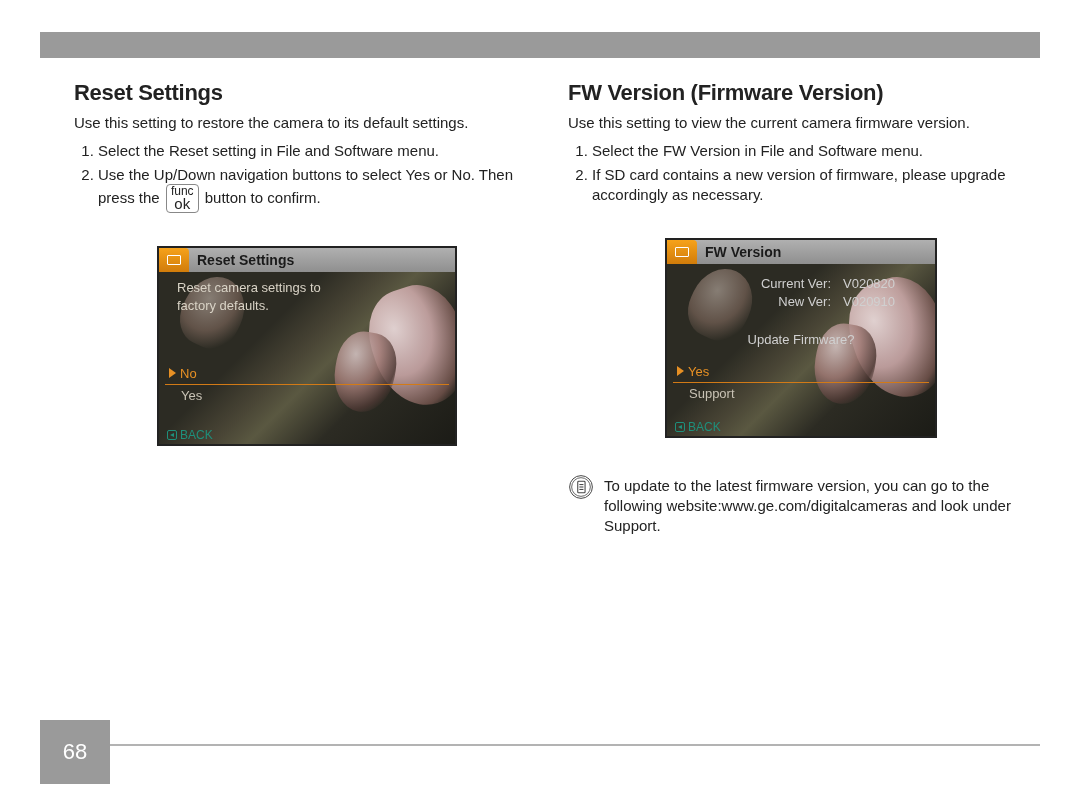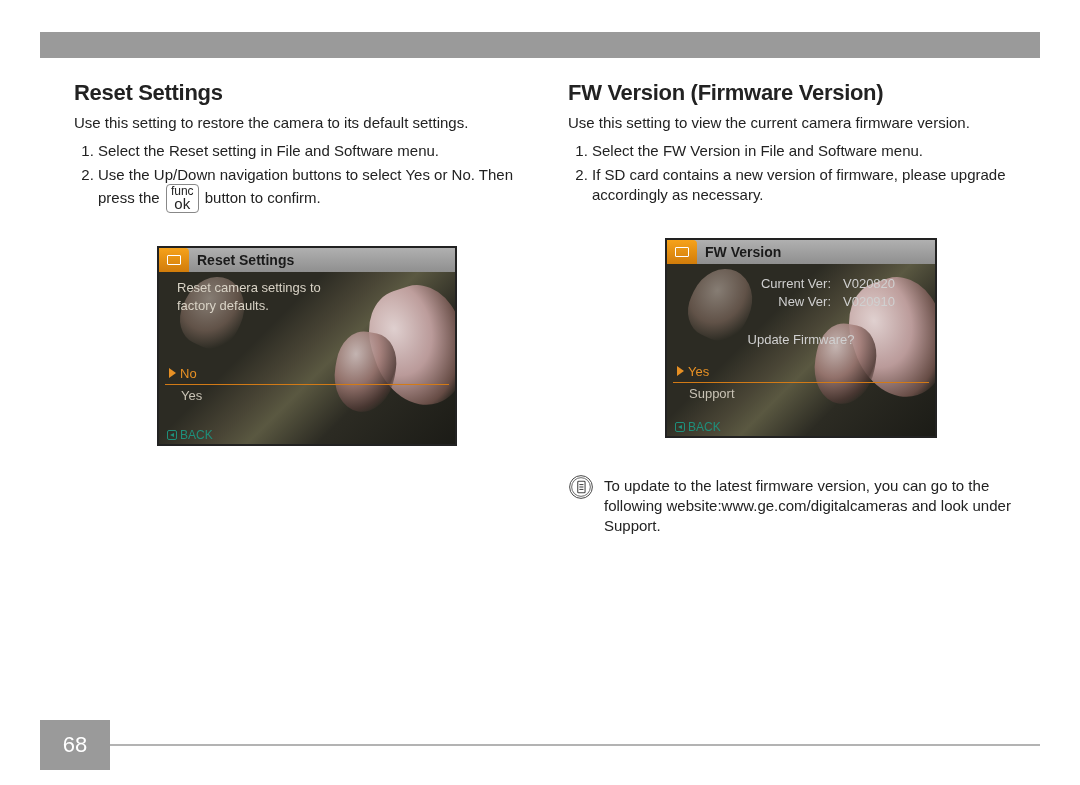--- a/index.html
+++ b/index.html
@@ -37,21 +37,21 @@
     .ver-row { position:absolute; left:0; right:0; display:flex; }
     .ver-row .lbl { width:170px; text-align:right; padding-right:6px; }
     .ver-row .val { padding-left:6px; }
 
     .note { display:flex; gap:10px; margin-top:36px; align-items:flex-start; font-size:15px; line-height:1.35; }
     .note .icon { flex:0 0 26px; }
     .note .txt { flex:1; padding-top:2px; }
     .noteicon-svg { width:26px; height:26px; }
 
     .footer-line { position:absolute; left:110px; right:40px; top:744px; border-top:2px solid #b3b3b3; }
-    .pagebadge { position:absolute; left:40px; top:720px; width:70px; height:50px; background:#9a9a9a; color:#fff; display:flex; align-items:center; justify-content:center; font-size:22px; }
+    .pagebadge { position:absolute; left:40px; top:720px; width:70px; height:64px; background:#9a9a9a; color:#fff; display:flex; align-items:center; justify-content:center; font-size:22px; }
 
     .colshot-wrap { display:flex; justify-content:center; }
   </style>
 </head>
 <body>
 <div class="page">
 
 <div class="topbar"></div>
 
 <div class="cols">

